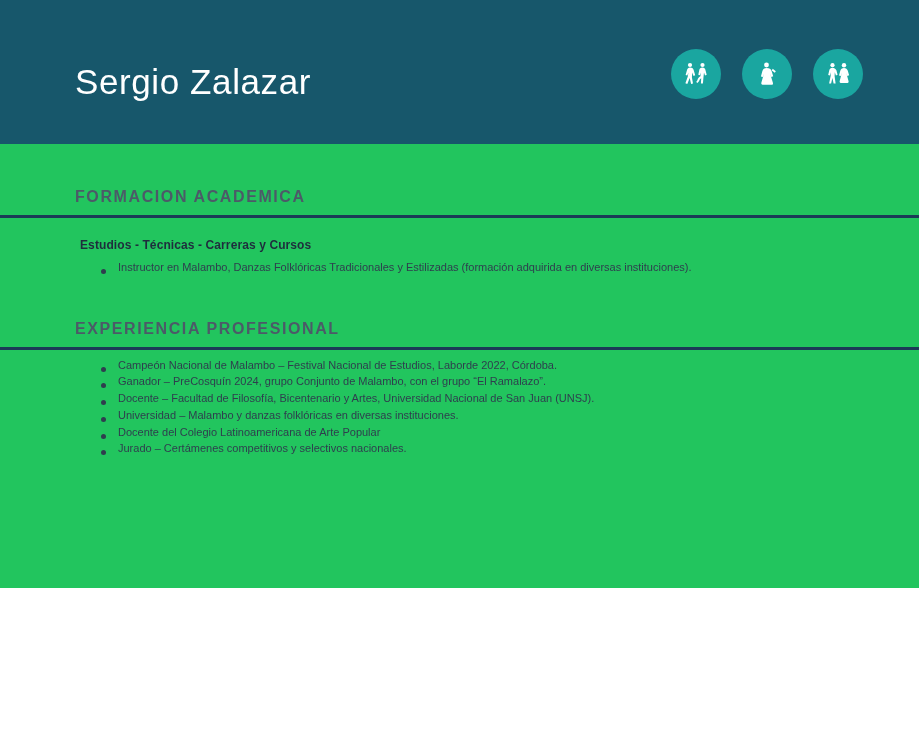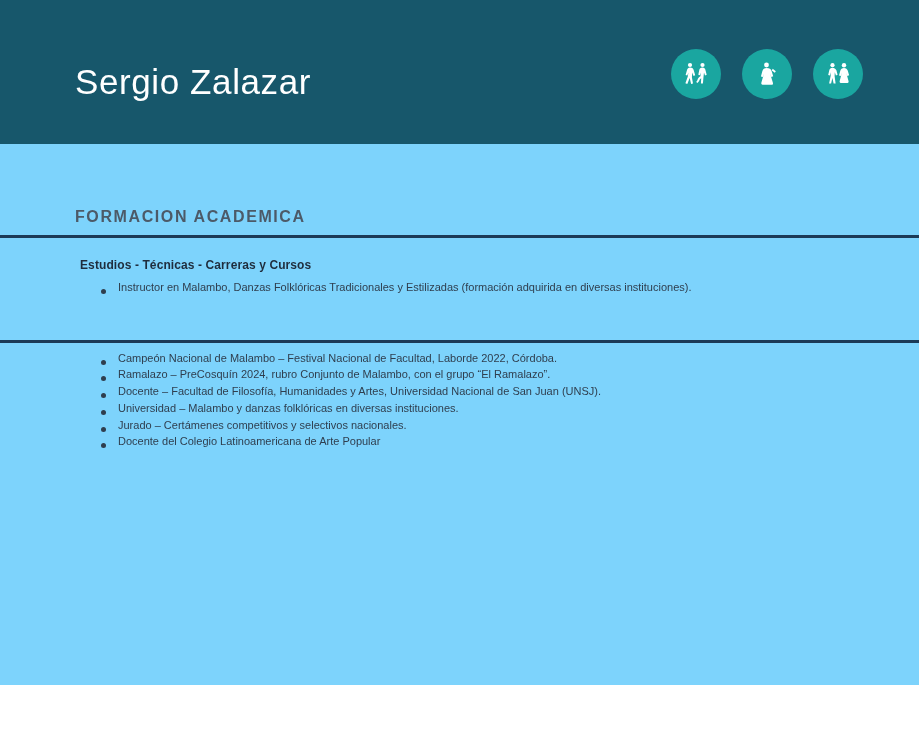--- a/index.html
+++ b/index.html
@@ -10,22 +10,22 @@
     width: 919px;
     height: 736px;
     background: #ffffff;
     font-family: "Liberation Sans", sans-serif;
     color: #2b3a4a;
     overflow: hidden;
   }
   .page {
     position: relative;
     width: 919px;
-    height: 685px;
-    background: #7dd3fc;
+    height: 588px;
+    background: #22c55e;
     box-sizing: border-box;
   }
 
   
   .header {
     position: relative;
     width: 100%;
     height: 144px;
     background: #17576b;
     display: flex;
@@ -72,21 +72,21 @@
     margin: 0;
     padding: 0 0 9px 75px;
     text-transform: uppercase;
   }
   .section-rule {
     height: 3px;
     background: #1b3a57;
     width: 100%;
     margin: 0;
   }
-  .section-1 { padding-top: 64px; }
+  .section-1 { padding-top: 44px; }
   .section-2 { padding-top: 44px; }
 
   .subheading {
     font-size: 12px;
     font-weight: bold;
     color: #1f2d3d;
     margin: 0;
     padding: 20px 0 0 80px;
     letter-spacing: 0.1px;
   }
@@ -177,25 +177,26 @@
     <div class="section-1">
       <h2 class="section-title">FORMACION ACADEMICA</h2>
       <div class="section-rule"></div>
       <h3 class="subheading">Estudios - Técnicas - Carreras y Cursos</h3>
       <ul class="bullets">
         <li>Instructor en Malambo, Danzas Folklóricas Tradicionales y Estilizadas (formación adquirida en diversas instituciones).</li>
       </ul>
     </div>
 
     <div class="section-2">
+      <h2 class="section-title">EXPERIENCIA PROFESIONAL</h2>
       <div class="section-rule"></div>
       <ul class="bullets exp-list">
-        <li>Campeón Nacional de Malambo – Festival Nacional de Facultad, Laborde 2022, Córdoba.</li>
-        <li>Ramalazo – PreCosquín 2024, rubro Conjunto de Malambo, con el grupo “El Ramalazo”.</li>
-        <li>Docente – Facultad de Filosofía, Humanidades y Artes, Universidad Nacional de San Juan (UNSJ).</li>
+        <li>Campeón Nacional de Malambo – Festival Nacional de Estudios, Laborde 2022, Córdoba.</li>
+        <li>Ganador – PreCosquín 2024, grupo Conjunto de Malambo, con el grupo “El Ramalazo”.</li>
+        <li>Docente – Facultad de Filosofía, Bicentenario y Artes, Universidad Nacional de San Juan (UNSJ).</li>
         <li>Universidad – Malambo y danzas folklóricas en diversas instituciones.</li>
+        <li>Docente del Colegio Latinoamericana de Arte Popular</li>
         <li>Jurado – Certámenes competitivos y selectivos nacionales.</li>
-        <li>Docente del Colegio Latinoamericana de Arte Popular</li>
       </ul>
     </div>
 
   </div>
 </div>
 
 </body></html>

